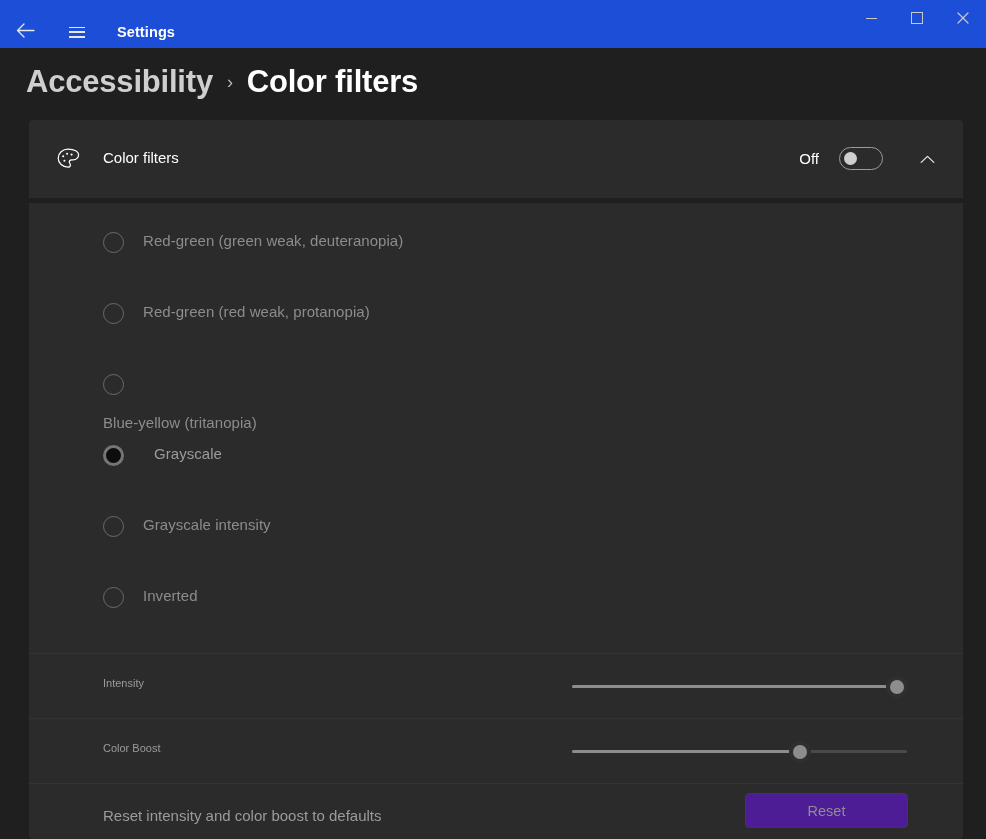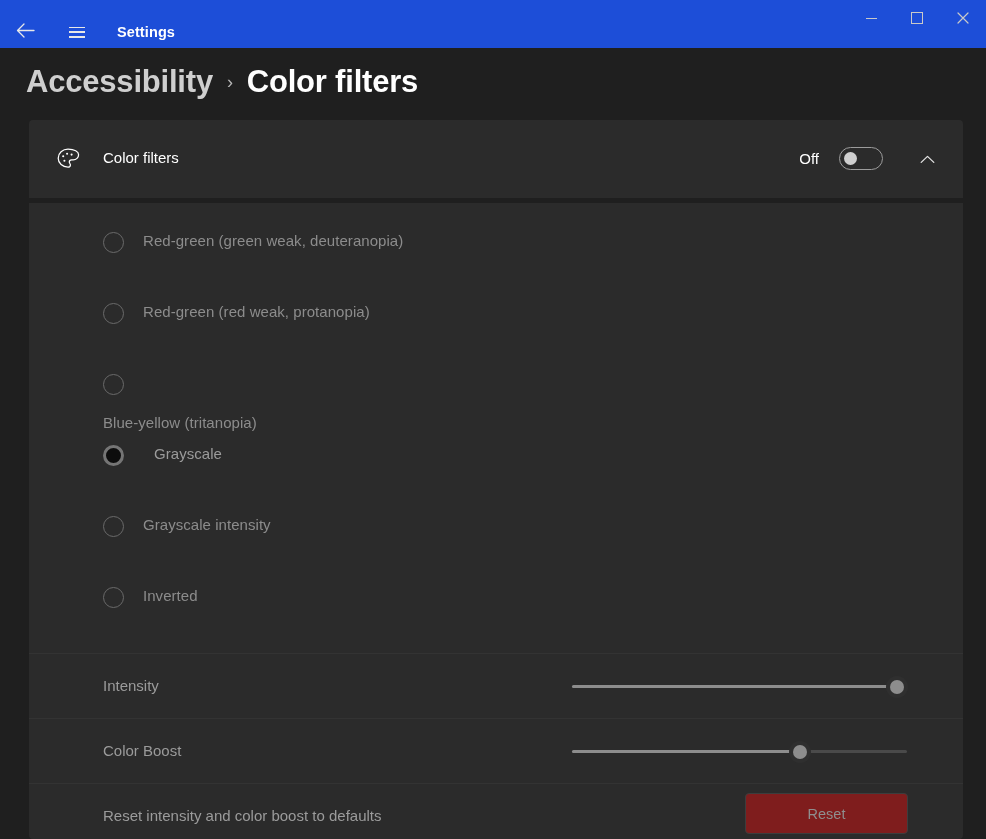--- a/index.html
+++ b/index.html
@@ -201,21 +201,21 @@
   
   .slider-row {
     position: absolute;
     left: 0;
     width: 934px;
     height: 64px;
   }
   .slider-label {
     position: absolute;
     left: 74px; top: 23px;
-    font-size: 15px;
+    font-size: 11px;
     color: #9b9b9b;
   }
   .slider {
     position: absolute;
     top: 24px;
     height: 18px;
   }
   .track-bg {
     position: absolute;
     left: 0; top: 7px;
@@ -257,22 +257,22 @@
   }
   .reset-desc {
     position: absolute;
     left: 74px; top: 23px;
     font-size: 15px;
     color: #9b9b9b;
   }
   .reset-button {
     position: absolute;
     left: 716px; top: 9px;
-    width: 163px; height: 41px;
-    background: #7f1d1d;
+    width: 163px; height: 35px;
+    background: #4c1d95;
     border: 1px solid #3d3d3d;
     border-radius: 4px;
     box-sizing: border-box;
     display: flex;
     align-items: center;
     justify-content: center;
     font-size: 14.5px;
     color: #8f8f8f;
   }
 </style>

